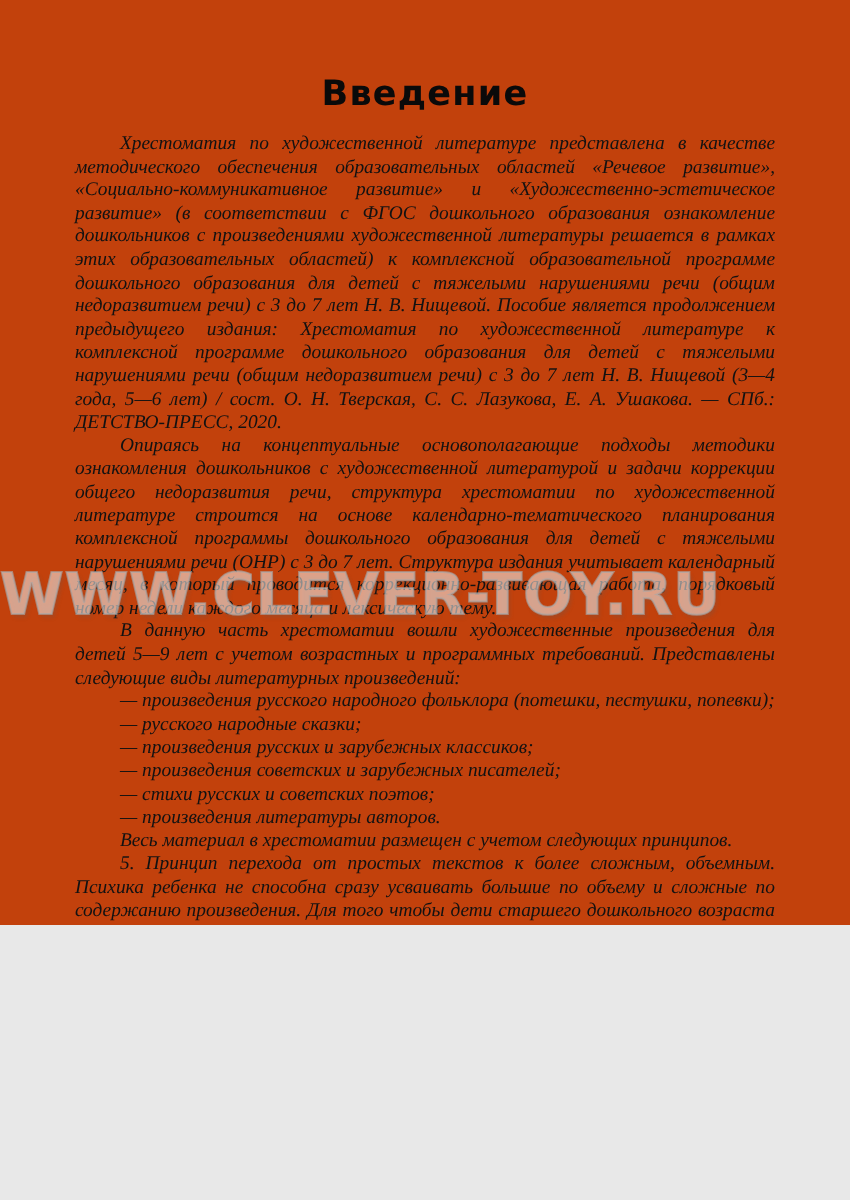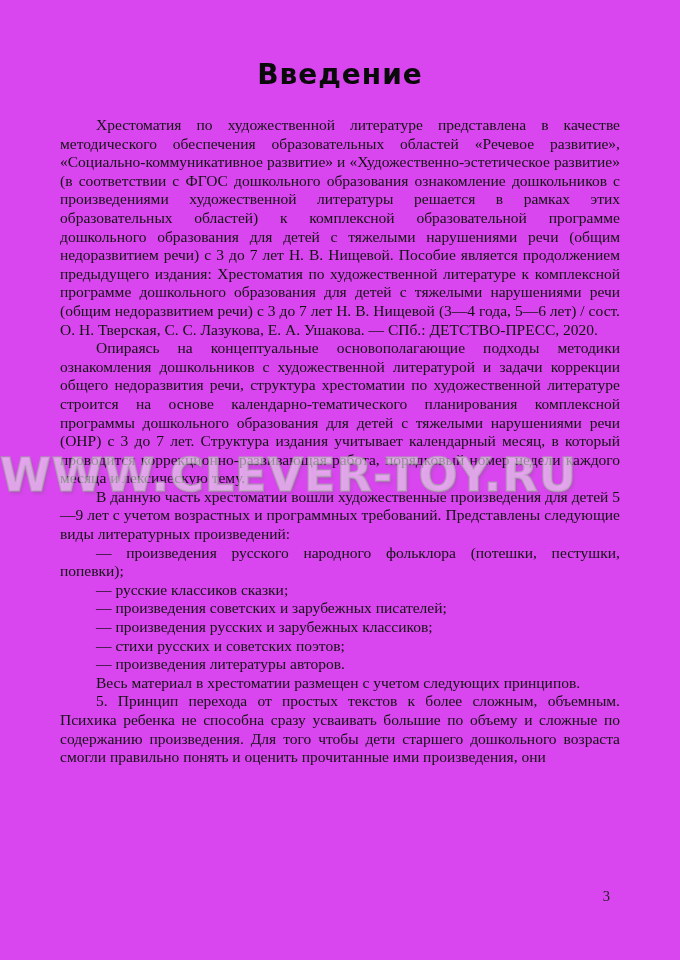--- a/index.html
+++ b/index.html
@@ -3,48 +3,49 @@
 <meta charset="utf-8">
 <style>
   html, body {
     margin: 0;
     padding: 0;
     background: #e8e8e8;
   }
   .page {
     position: relative;
     width: 680px;
-    height: 960px;
+    height: 740px;
     margin: 0 auto;
-    background: #d946ef;
+    background: #c2410c;
     overflow: hidden;
     font-family: "Liberation Serif", serif;
     color: #121212;
   }
   .page-title {
     margin: 0;
     position: absolute;
     top: 58px;
     left: 0;
     width: 100%;
     text-align: center;
     font-family: "DejaVu Sans", sans-serif;
     font-weight: 800;
     font-size: 28px;
     letter-spacing: 1px;
     color: #0a0a0a;
   }
   .body-text {
     position: absolute;
-    top: 116px;
+    top: 106px;
     left: 60px;
     width: 560px;
     font-size: 15.5px;
     line-height: 18.6px;
     text-align: justify;
+    font-style: italic;
   }
   .body-text p {
     margin: 0;
     padding: 0;
     text-indent: 36px;
   }
   .watermark {
     position: absolute;
     top: 448px;
     left: 0;
@@ -72,23 +73,23 @@
 <body>
 
 <div class="page">
   <h1 class="page-title">Введение</h1>
 
   <div class="body-text" id="body-text">
       <p>Хрестоматия по художественной литературе представлена в качестве методического обеспечения образовательных областей «Речевое развитие», «Социально-коммуникативное развитие» и «Художественно-эстетическое развитие» (в соответствии с ФГОС дошкольного образования ознакомление дошкольников с произведениями художественной литературы решается в рамках этих образовательных областей) к комплексной образовательной программе дошкольного образования для детей с тяжелыми нарушениями речи (общим недоразвитием речи) с 3 до 7 лет Н. В. Нищевой. Пособие является продолжением предыдущего издания: Хрестоматия по художественной литературе к комплексной программе дошкольного образования для детей с тяжелыми нарушениями речи (общим недоразвитием речи) с 3 до 7 лет Н. В. Нищевой (3—4 года, 5—6 лет) / сост. О. Н. Тверская, С. С. Лазукова, Е. А. Ушакова. — СПб.: ДЕТСТВО-ПРЕСС, 2020.</p>
       <p>Опираясь на концептуальные основополагающие подходы методики ознакомления дошкольников с художественной литературой и задачи коррекции общего недоразвития речи, структура хрестоматии по художественной литературе строится на основе календарно-тематического планирования комплексной программы дошкольного образования для детей с тяжелыми нарушениями речи (ОНР) с 3 до 7 лет. Структура издания учитывает календарный месяц, в который проводится коррекционно-развивающая работа, порядковый номер недели каждого месяца и лексическую тему.</p>
       <p>В данную часть хрестоматии вошли художественные произведения для детей 5—9 лет с учетом возрастных и программных требований. Представлены следующие виды литературных произведений:</p>
       <p>— произведения русского народного фольклора (потешки, пестушки, попевки);</p>
-      <p>— русские классиков сказки;</p>
+      <p>— русского народные сказки;</p>
+      <p>— произведения русских и зарубежных классиков;</p>
       <p>— произведения советских и зарубежных писателей;</p>
-      <p>— произведения русских и зарубежных классиков;</p>
       <p>— стихи русских и советских поэтов;</p>
       <p>— произведения литературы авторов.</p>
       <p>Весь материал в хрестоматии размещен с учетом следующих принципов.</p>
       <p>5. Принцип перехода от простых текстов к более сложным, объемным. Психика ребенка не способна сразу усваивать большие по объему и сложные по содержанию произведения. Для того чтобы дети старшего дошкольного возраста смогли правильно понять и оценить прочитанные ими произведения, они</p>
     </div>
 
   <div class="watermark">WWW.CLEVER-TOY.RU</div>
 
   <div class="page-number">3</div>
 </div>

